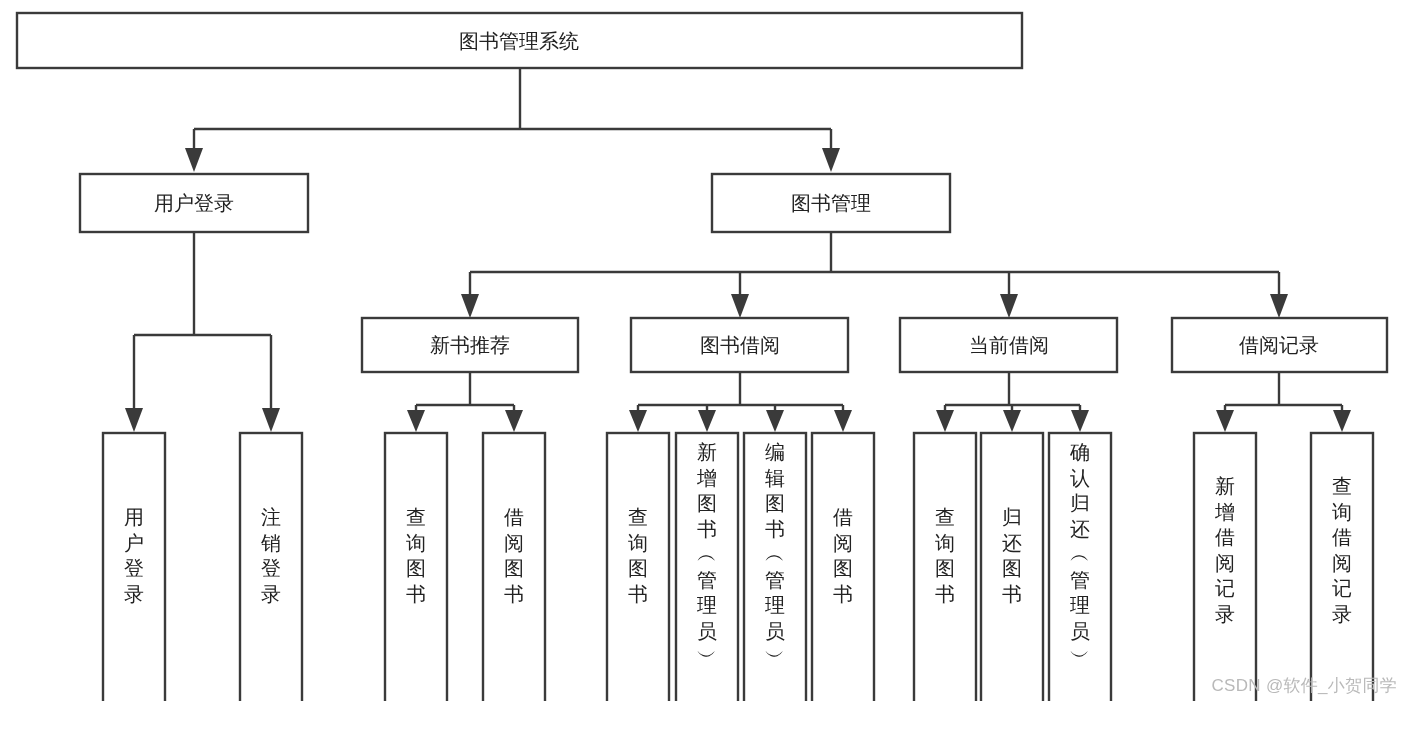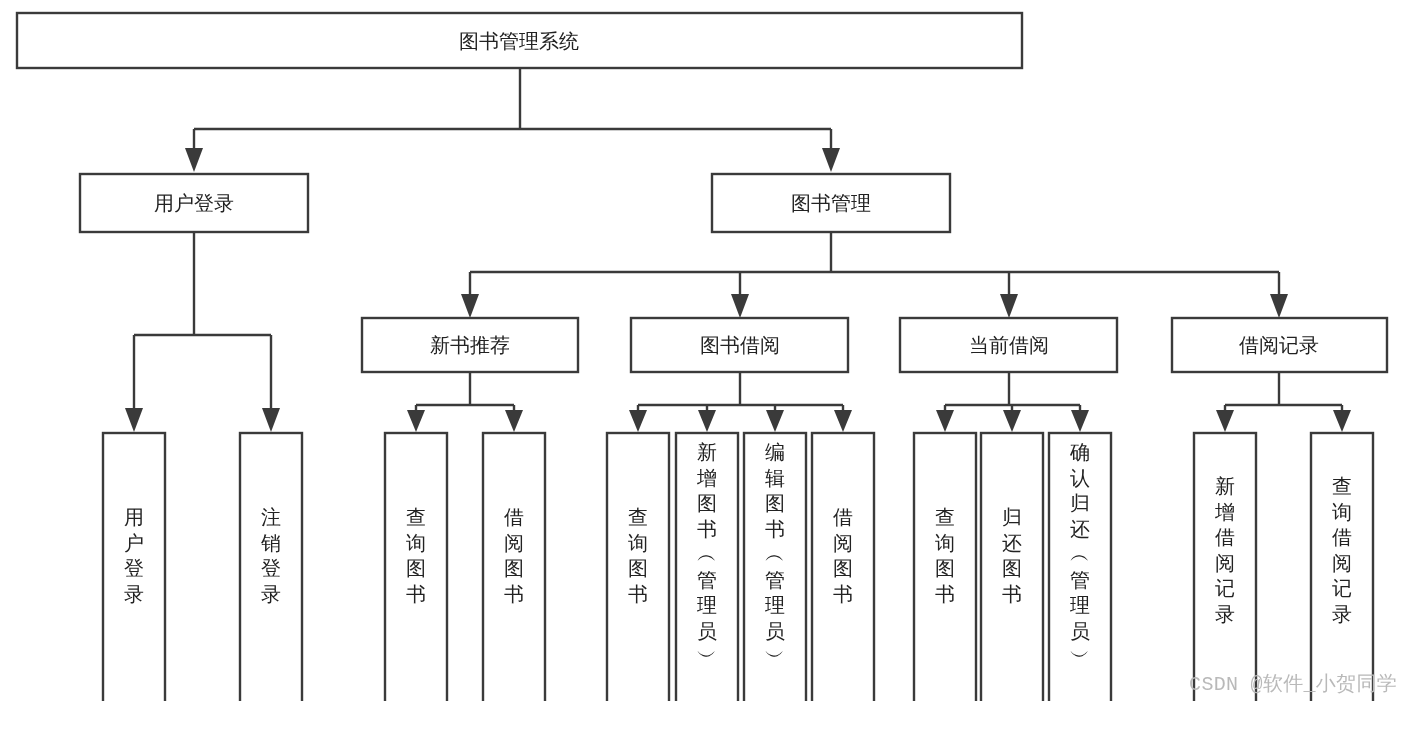--- a/index.html
+++ b/index.html
@@ -50,22 +50,22 @@
   .node-label-v {
     fill: #222222;
     font-family: "DejaVu Sans", "Liberation Sans", sans-serif;
     font-size: 20px;
     text-anchor: middle;
   }
   .watermark {
     position: absolute;
     right: 8px;
     bottom: 4px;
-    font-family: Liberation Mono, monospace;
-    font-size: 20px;
+    font-family: Liberation Sans, sans-serif;
+    font-size: 17px;
     color: #b9b9b9;
     white-space: nowrap;
     letter-spacing: 0.3px;
   }
 </style>
 </head>
 <body>
 
 <div id="diagram-root">
 

